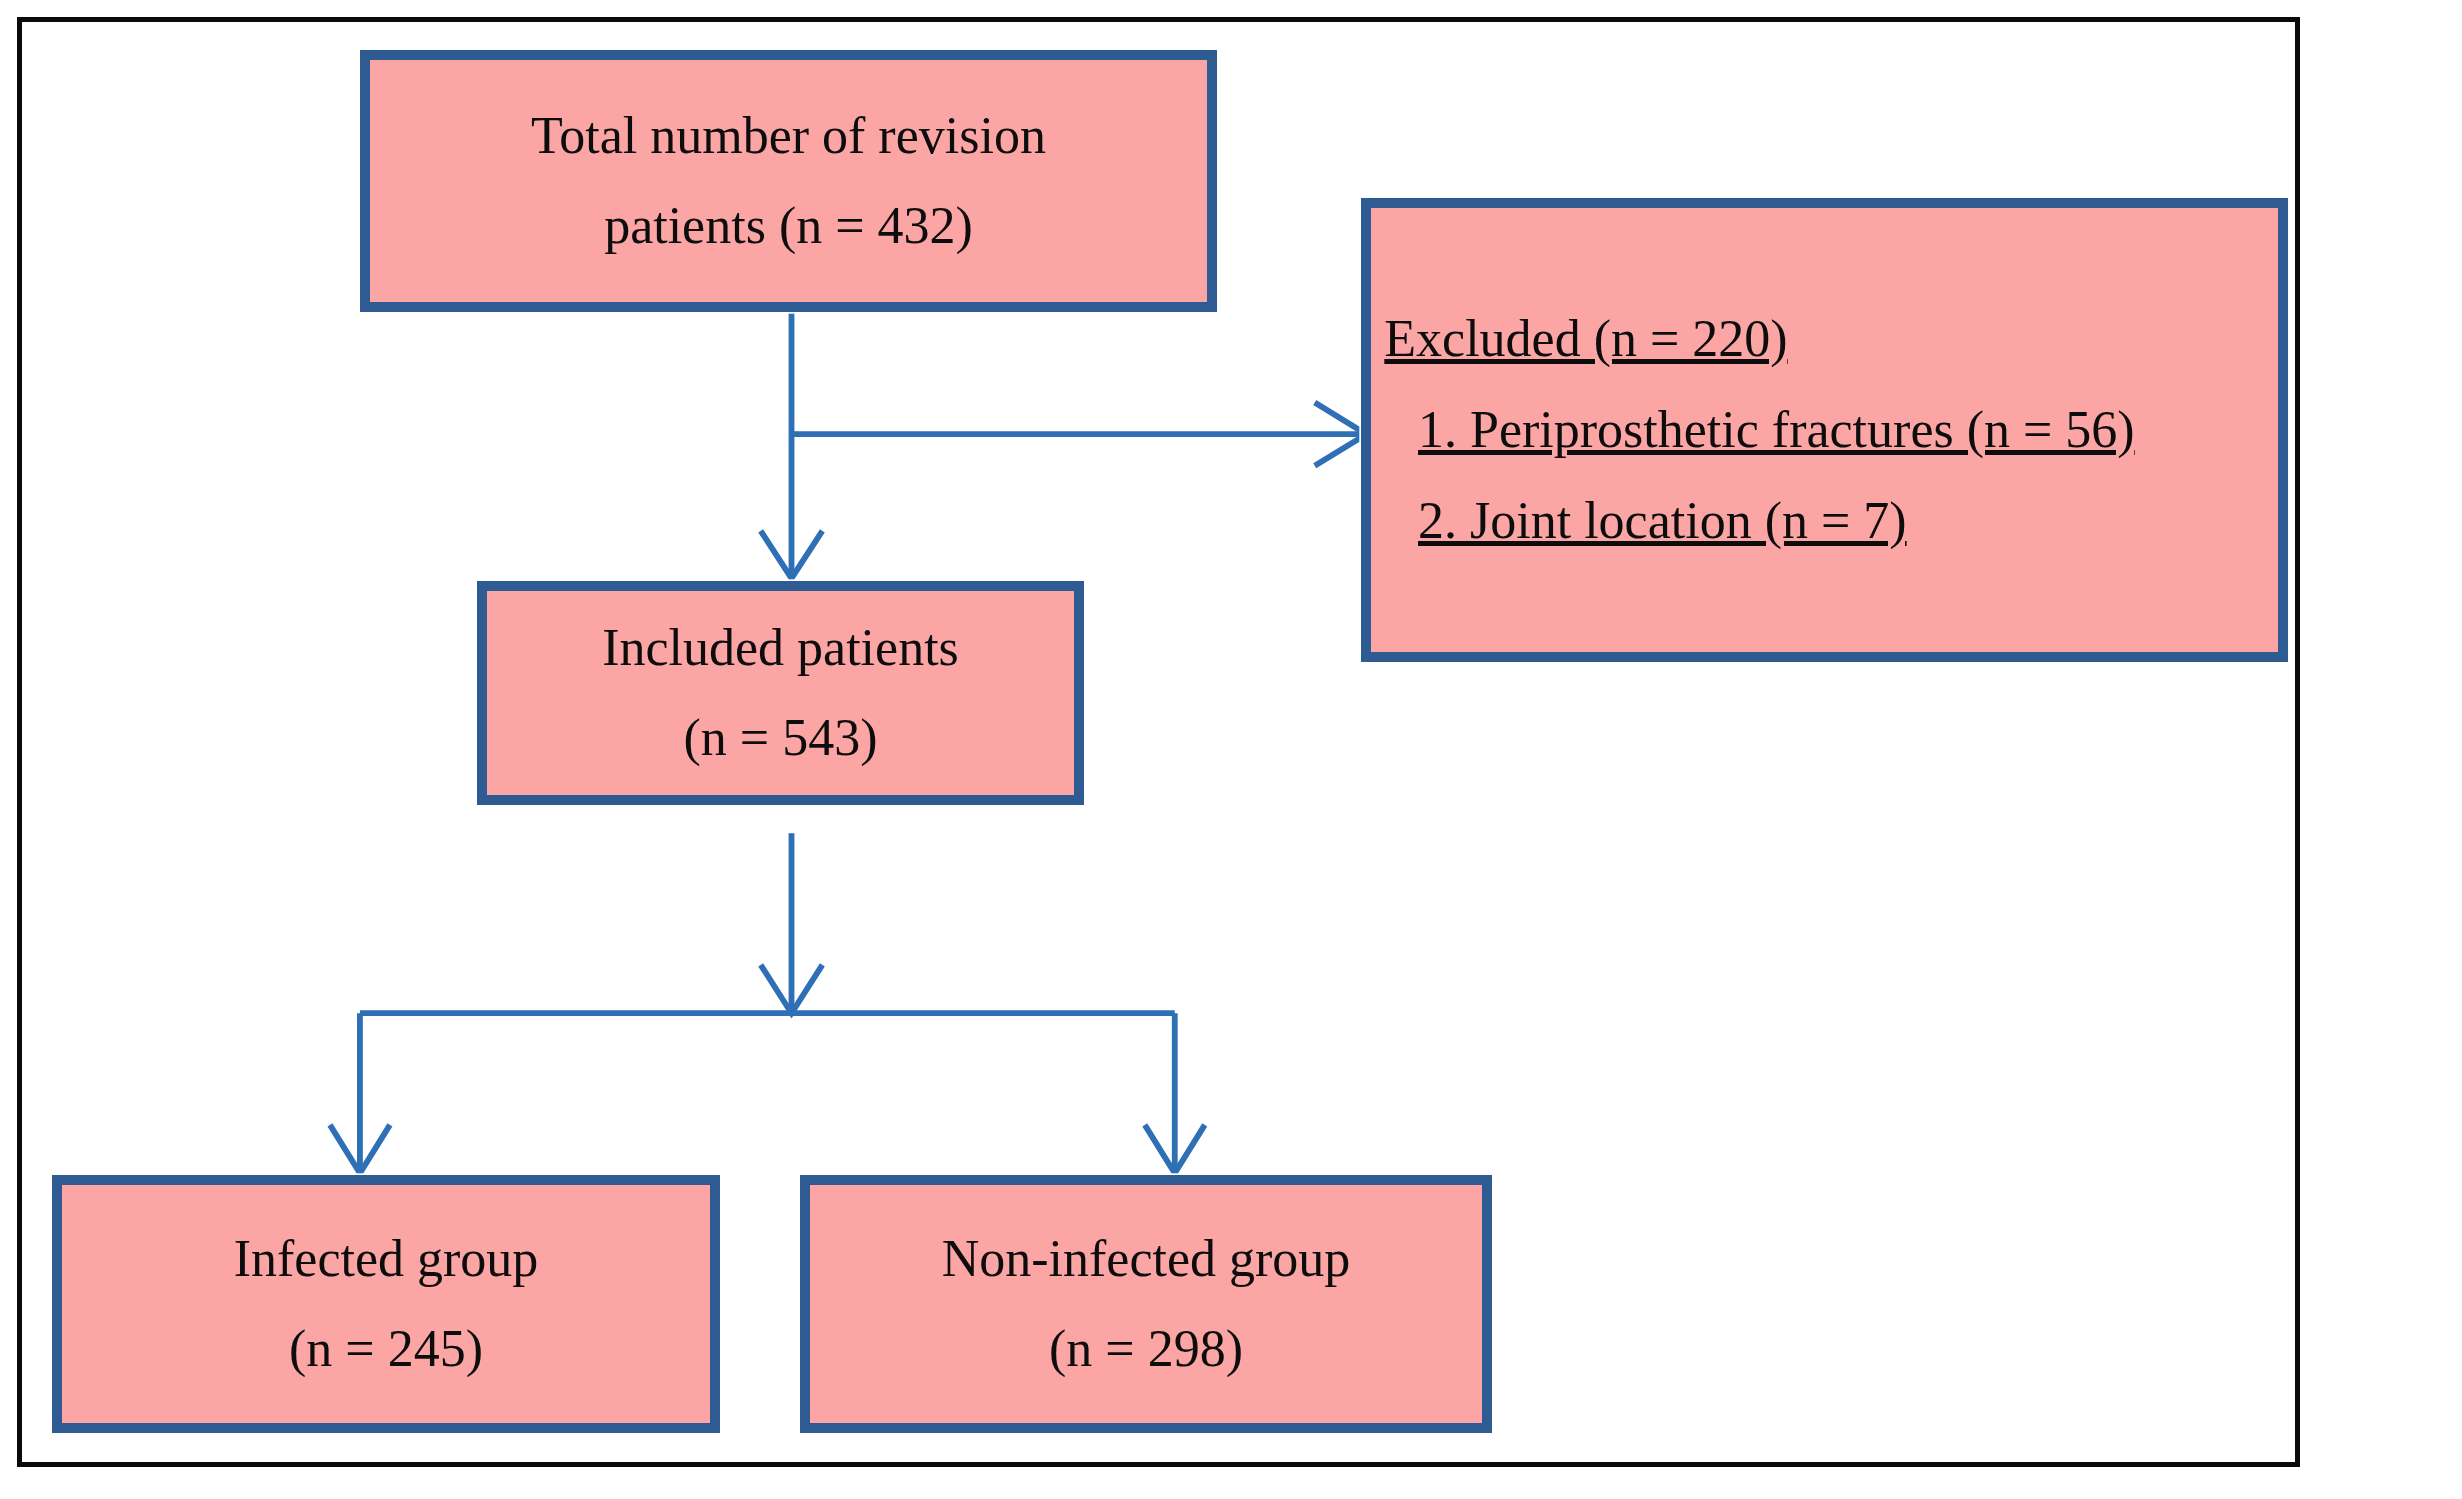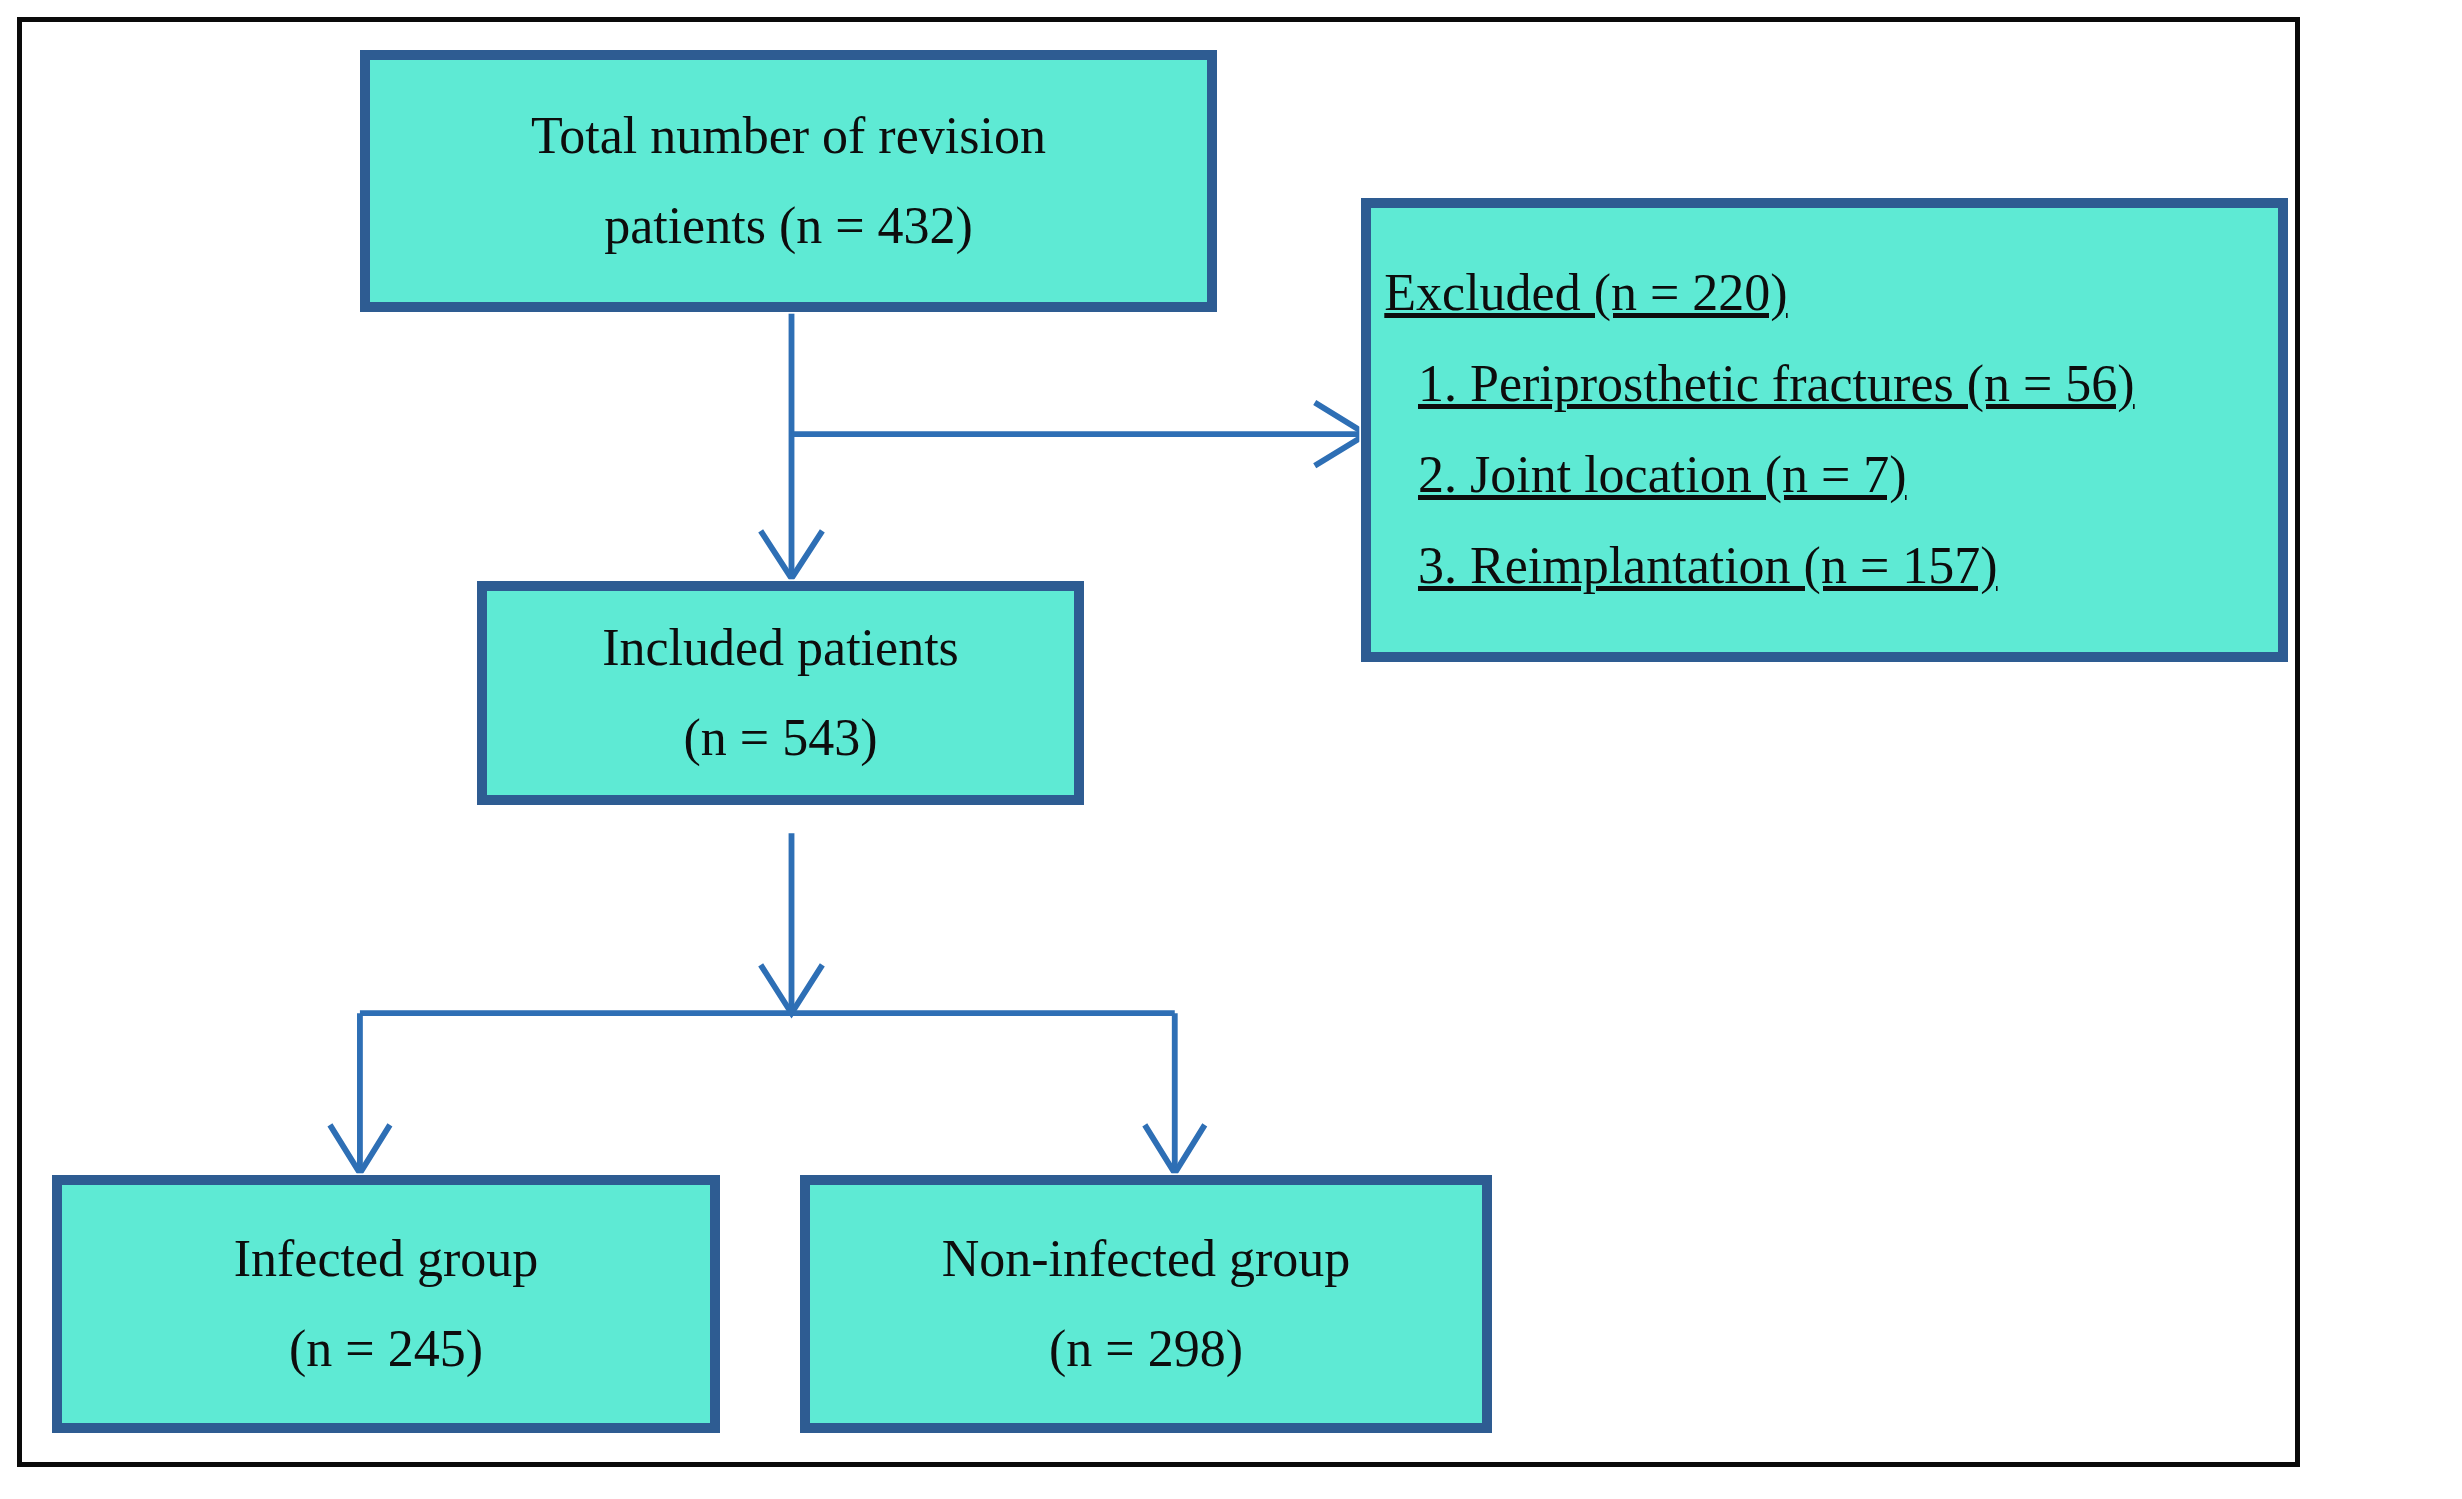--- a/index.html
+++ b/index.html
@@ -26,21 +26,21 @@
     width: 2283px;
     height: 1450px;
     border: 5.8px solid #0a0a0a;
     box-sizing: border-box;
     background: #ffffff;
   }
   
   .flow-box {
     position: absolute;
     box-sizing: border-box;
-    background: #5eead4;
+    background: #fca5a5;
     border: 10.8px solid #2e5c92;
     box-shadow: 0 0 0 1.7px #ffffff;
     display: flex;
     flex-direction: column;
     justify-content: center;
     z-index: 5;
   }
   .flow-box.centered {
     align-items: center;
     text-align: center;
@@ -117,21 +117,20 @@
 
   <div class="flow-box centered" id="box-total">
     <div class="box-line">Total number of revision</div>
     <div class="box-line">patients (n = 432)</div>
   </div>
 
   <div class="flow-box left-aligned" id="box-excluded">
     <div class="box-line">Excluded (n = 220)</div>
     <div class="box-line indent">1. Periprosthetic fractures (n = 56)</div>
     <div class="box-line indent">2. Joint location (n = 7)</div>
-    <div class="box-line indent">3. Reimplantation (n = 157)</div>
   </div>
 
   <div class="flow-box centered" id="box-included">
     <div class="box-line">Included patients</div>
     <div class="box-line">(n = 543)</div>
   </div>
 
   <div class="flow-box centered" id="box-infected">
     <div class="box-line">Infected group</div>
     <div class="box-line">(n = 245)</div>

